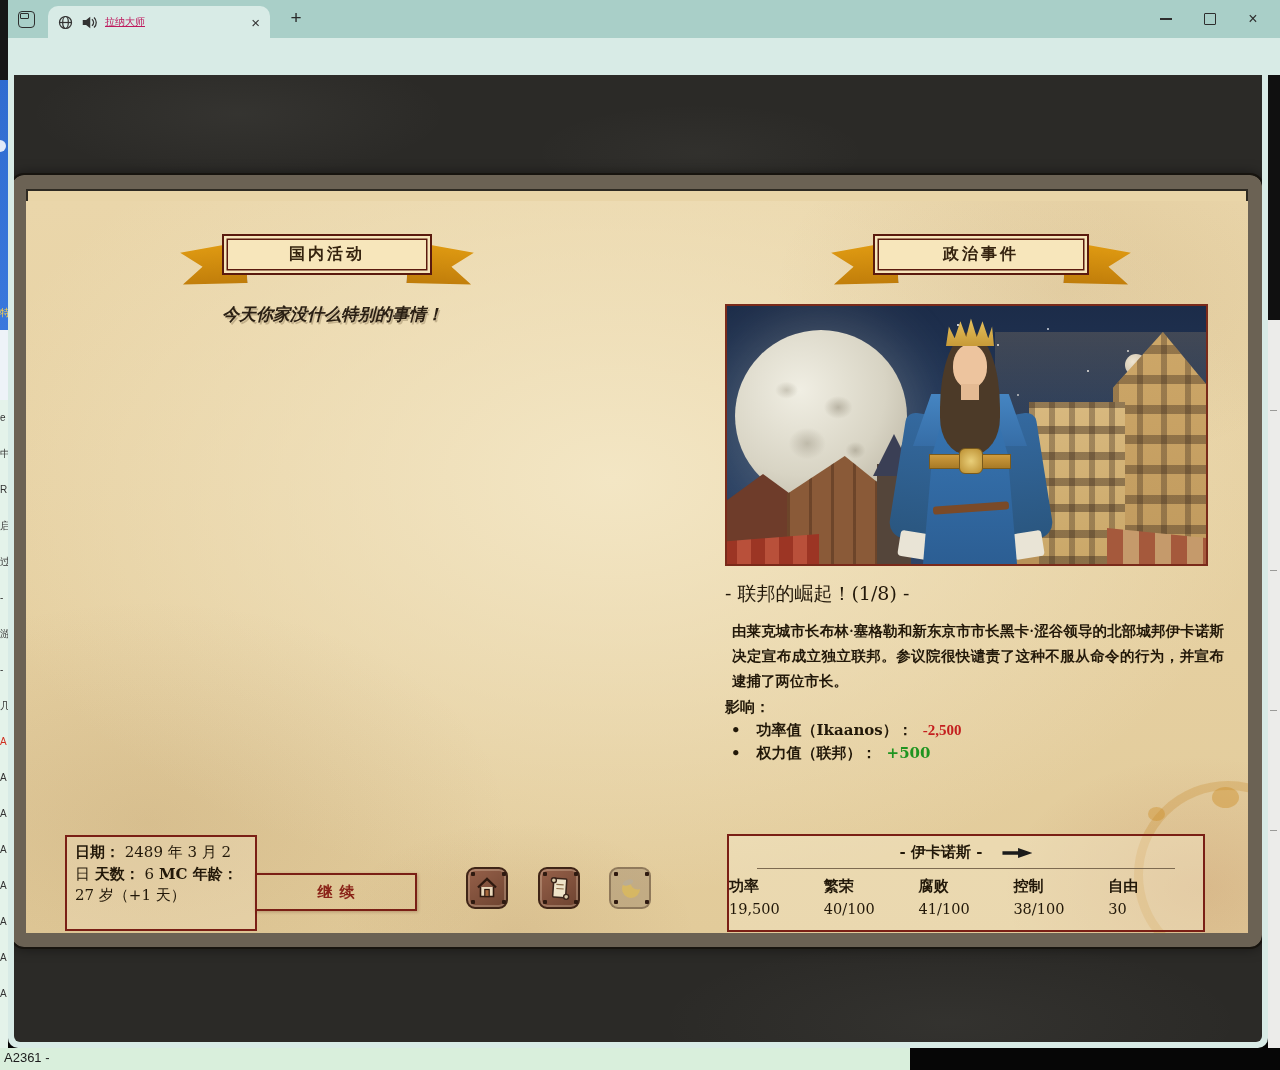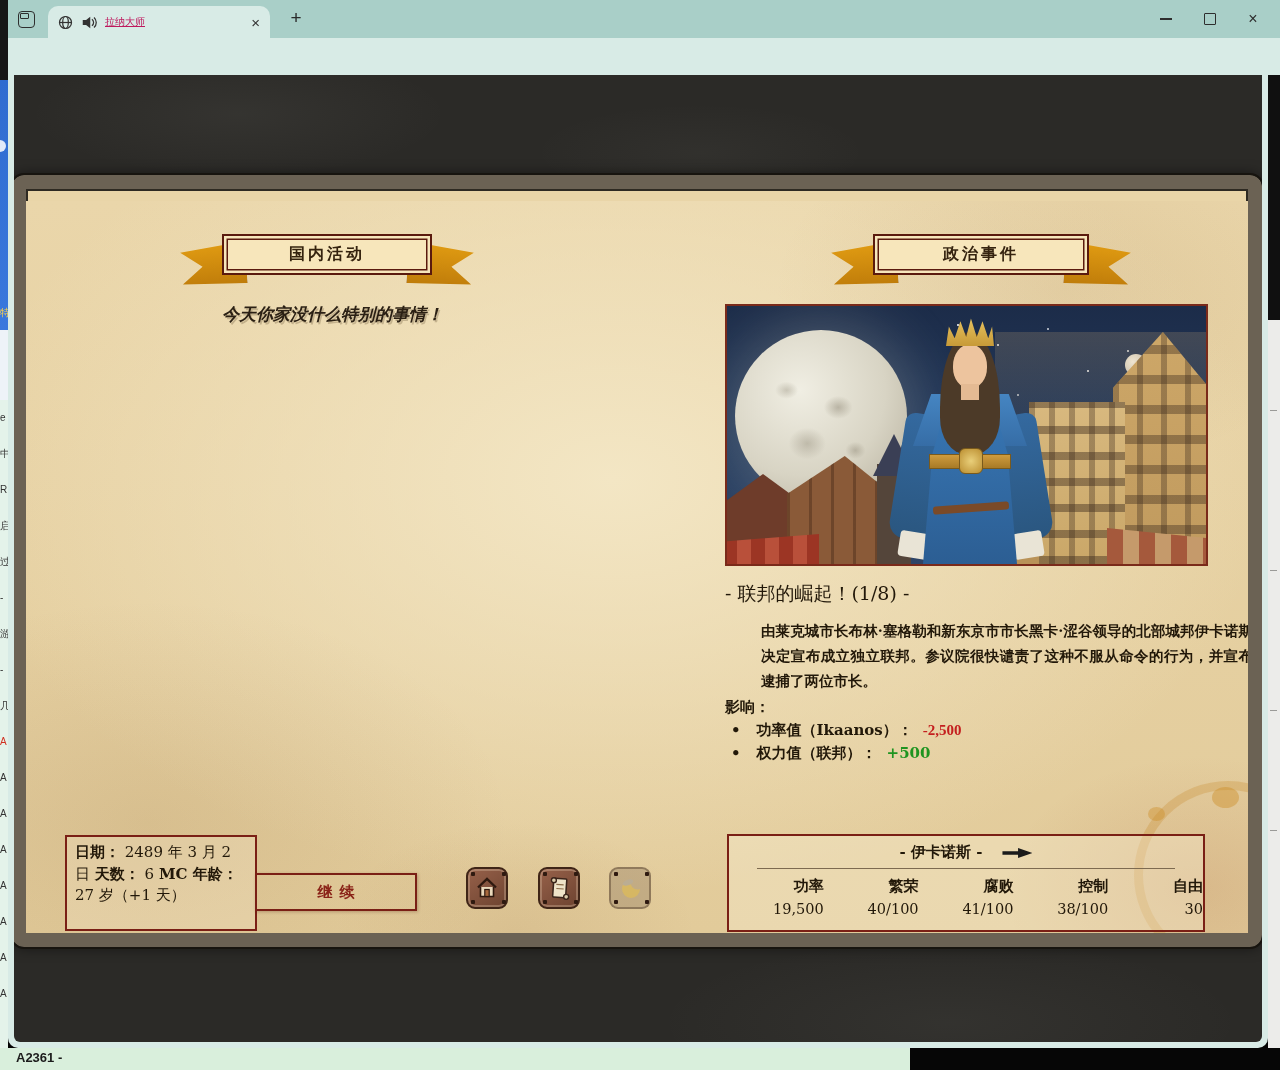--- a/index.html
+++ b/index.html
@@ -11,21 +11,21 @@
   #behind-left{left:0;top:0;width:8px;height:1070px;overflow:hidden;}
   .bl-dark{left:0;top:0;width:8px;height:80px;background:#161616;}
   .bl-blue{left:0;top:80px;width:8px;height:250px;background:linear-gradient(#2f6cd0,#3a78dd);}
   .bl-blue .dot{position:absolute;left:-6px;top:60px;width:12px;height:12px;border-radius:50%;background:rgba(255,255,255,.85);}
   .bl-char{position:absolute;left:0px;font-size:10px;color:#ffd24a;}
   .bl-mid{left:0;top:330px;width:8px;height:70px;background:#eef3f8;}
   .bl-list{left:0;top:400px;width:8px;height:648px;background:#e4f3ea;color:#333;font-size:10px;line-height:36px;overflow:hidden;}
   .bl-list span{display:block;height:36px;}
   .bl-list .red{color:#d03020;}
   #behind-bottom{left:0;top:1048px;width:910px;height:22px;background:#d9efdc;color:#1c1c1c;
-                 font-size:13px;line-height:20px;padding-left:16px;box-sizing:border-box;font-weight:bold;}
+                 font-size:13px;line-height:20px;padding-left:4px;box-sizing:border-box;}
   #behind-bottom-right{left:910px;top:1048px;width:370px;height:22px;background:#060606;}
   #behind-right-top{right:0;top:0;width:12px;height:38px;background:#a9cfc8;}
   #behind-right-top2{right:0;top:38px;width:12px;height:37px;background:#d8ebe6;}
   #behind-right-a{right:0;top:75px;width:12px;height:245px;background:#101010;}
   #behind-right-b{right:0;top:320px;width:12px;height:728px;background:#ececea;}
   #behind-right-b i{display:block;margin:90px 0 0 2px;width:7px;height:1px;background:#9a9a98;box-shadow:0 160px 0 #9a9a98,0 300px 0 #9a9a98,0 420px 0 #9a9a98;}
 
   
   #window{left:8px;top:0;width:1260px;height:1048px;background:#d8ebe6;border-radius:0 0 10px 10px;overflow:hidden;}
   #tabbar{left:0;top:0;width:100%;height:38px;background:#a9cfc8;}
@@ -178,36 +178,36 @@
   .slv.r{left:276px;transform:rotate(-9deg);}
   .cuff{top:226px;width:30px;height:26px;background:#e9e4d6;border-radius:4px;}
   .cuff.l{left:172px;transform:rotate(9deg);}
   .cuff.r{left:286px;transform:rotate(-9deg);}
   .belt{left:202px;top:148px;width:82px;height:15px;background:linear-gradient(#cf9c3e,#a87a26);border:1px solid #7a5a1c;box-sizing:border-box;}
   .buckle{left:232px;top:142px;width:24px;height:26px;background:radial-gradient(circle at 50% 50%, #e9cf7a, #bb8e30);
           border:1.5px solid #7a5a1c;border-radius:6px;box-sizing:border-box;}
   .strap{left:206px;top:198px;width:76px;height:8px;background:#7a4a28;transform:rotate(-4deg);border-radius:3px;}
 
   .ev-title{left:699px;top:380px;width:483px;text-align:left;font-size:19px;font-weight:normal;color:#221809;}
-  .ev-text{left:735px;top:418px;width:492px;font-size:14.5px;font-weight:bold;line-height:1.72;color:#221809;text-align:justify;}
+  .ev-text{left:706px;top:418px;width:492px;font-size:14.5px;font-weight:bold;line-height:1.72;color:#221809;text-align:justify;font-family:Liberation Serif, serif;}
   .fx-label{left:699px;top:497px;font-size:15px;font-weight:bold;}
   .fx-item{left:699px;display:flex;align-items:baseline;font-size:15px;font-weight:bold;}
   .fx-item:before{content:"•";margin:0 16px 0 6px;font-size:15px;}
   .fx-item .val{margin-left:10px;}
   .val.neg{color:#c41f1f;font-family:Liberation Serif, serif;}
   .val.pos{color:#1f9420;}
 
   .stats{left:701px;top:633px;width:478px;height:98px;border:2px solid #7a1f15;box-sizing:border-box;
          background:rgba(250,240,215,.35);}
   .stats-title{margin-top:7px;text-align:center;font-size:15px;font-weight:bold;}
   .arrow{display:inline-block;width:30px;height:10px;margin-left:20px;vertical-align:middle;background:#1b1b1b;
          clip-path:polygon(0 32%,52% 32%,52% 0,100% 50%,52% 100%,52% 68%,0 68%);}
   .stats-hr{margin:6px 28px 0;border-top:1px solid #7d6a50;}
   .stats-row{display:flex;margin-top:8px;}
-  .stat{flex:1;text-align:right;}
+  .stat{flex:1;text-align:left;}
   .stat .lb{font-size:15px;font-weight:bold;}
   .stat .vl{font-size:14.5px;margin-top:5px;}
 </style>
 </head>
 <body>
 
 <div id="behind-left" class="abs">
   <div class="abs bl-dark"></div>
   <div class="abs bl-blue">
     <span class="dot"></span>

